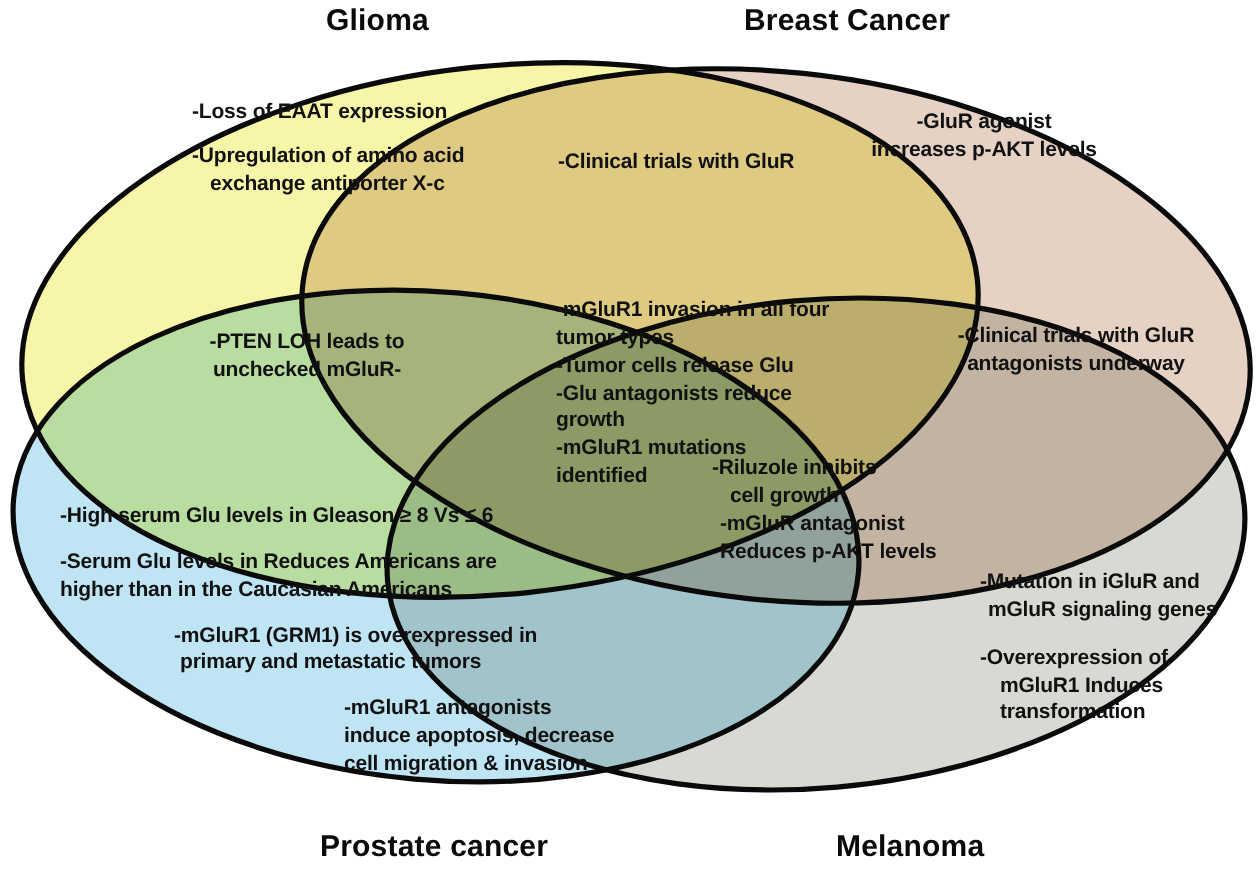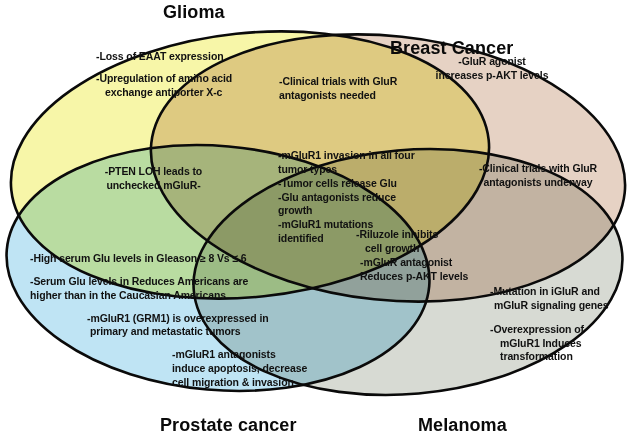--- a/index.html
+++ b/index.html
@@ -24,21 +24,21 @@
   .ellipse-fill {
     mix-blend-mode: multiply;
   }
   .ellipse-stroke {
     fill: none;
     stroke: #0a0a0a;
     stroke-width: 2.6;
   }
   .set-title {
     position: absolute;
-    font-size: 18px;
+    font-size: 15px;
     font-weight: bold;
     color: #0a0a0a;
     letter-spacing: 0.1px;
     white-space: nowrap;
   }
   .note {
     position: absolute;
     font-size: 10.5px;
     font-weight: bold;
     color: #111111;
@@ -61,34 +61,33 @@
     </g>
     <g>
       <ellipse class="ellipse-stroke" cx="250" cy="165" rx="240" ry="132" transform="rotate(-6 250 165)"></ellipse>
       <ellipse class="ellipse-stroke" cx="388" cy="168" rx="238" ry="132" transform="rotate(6 388 168)"></ellipse>
       <ellipse class="ellipse-stroke" cx="218" cy="268" rx="212" ry="122" transform="rotate(5 218 268)"></ellipse>
       <ellipse class="ellipse-stroke" cx="408" cy="272" rx="215" ry="122" transform="rotate(-5 408 272)"></ellipse>
     </g>
   </svg>
 
   <div class="set-title" style="left:163px; top:2px;">Glioma</div>
-  <div class="set-title" style="left:390px; top:2px;margin-top:36px;">Breast Cancer</div>
+  <div class="set-title" style="left:372px; top:2px;">Breast Cancer</div>
   <div class="set-title" style="left:160px; top:415px;">Prostate cancer</div>
   <div class="set-title" style="left:418px; top:415px;">Melanoma</div>
 
   <div class="note" style="left:96px; top:50px; width:210px;">
     <div>-Loss of EAAT expression</div>
     <div style="height:8px;"></div>
     <div>-Upregulation of amino acid</div>
     <div style="padding-left:9px;">exchange antiporter X-c</div>
   </div>
 
   <div class="note" style="left:279px; top:75px; width:150px;">
     <div>-Clinical trials with GluR</div>
-    <div>antagonists needed</div>
   </div>
 
   <div class="note center-align" style="left:417px; top:55px; width:150px;">
     <div>-GluR agonist</div>
     <div>increases p-AKT levels</div>
   </div>
 
   <div class="note center-align" style="left:86px; top:165px; width:135px;">
     <div>-PTEN LOH leads to</div>
     <div>unchecked mGluR-</div>

